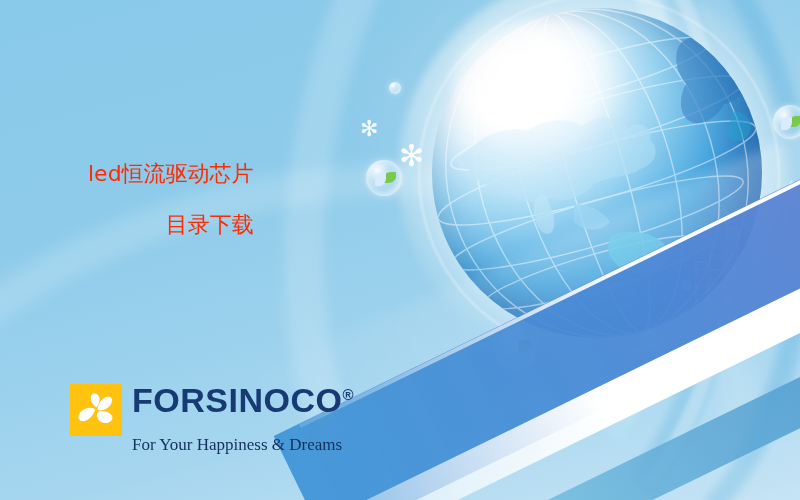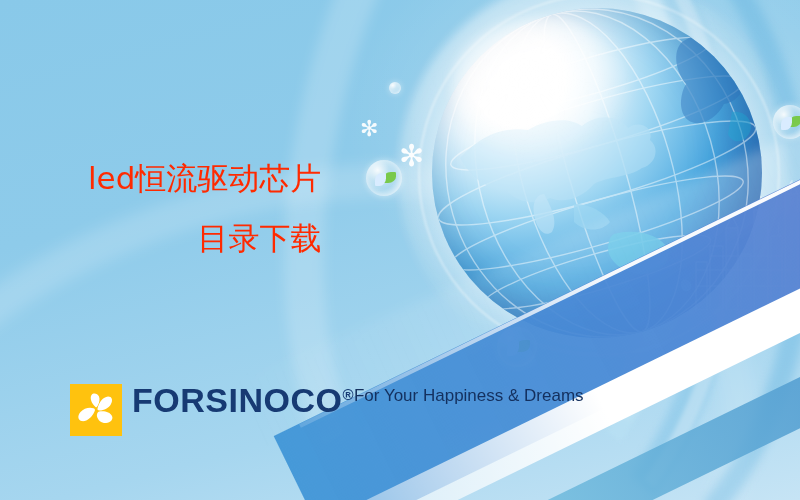--- a/index.html
+++ b/index.html
@@ -193,21 +193,21 @@
   
   #headline {
     position: absolute;
     left: 88px;
     top: 163px;
     z-index: 40;
   }
   .headline-line {
     color: #ff2a00;
     font-family: "DejaVu Sans", sans-serif;
-    font-size: 31px;
+    font-size: 22px;
     line-height: 1.0;
     letter-spacing: 0px;
     white-space: nowrap;
   }
   .headline-line.line2 {
     margin-top: 29px;
     margin-left: 10px;
     text-align: right;
   }
 
@@ -222,44 +222,44 @@
   }
   .logo-mark {
     width: 52px; height: 52px;
     background: #ffc20e;
     flex: 0 0 auto;
     position: relative;
   }
   .logo-text {
     margin-left: 10px;
     display: flex;
-    flex-direction: row;
+    flex-direction: column;
     justify-content: flex-end;
   }
   .brand-name {
     color: #173a73;
     font-family: "Liberation Sans", sans-serif;
     font-weight: bold;
     font-size: 34px;
     line-height: 0.95;
     letter-spacing: 0.5px;
     white-space: nowrap;
     position: relative;
   }
   .brand-reg {
     font-size: 15px;
     vertical-align: super;
     line-height: 1;
   }
   .brand-tagline {
     color: #14305e;
-    font-family: Liberation Sans, sans-serif;
+    font-family: Liberation Serif, serif;
     font-size: 17px;
     line-height: 1.05;
-    margin-top: 3px;
+    margin-top: 20px;
     white-space: nowrap;
   }
 </style>
 </head>
 <body>
 
 <div id="banner">
 
   <div class="art bg-base"></div>
 

